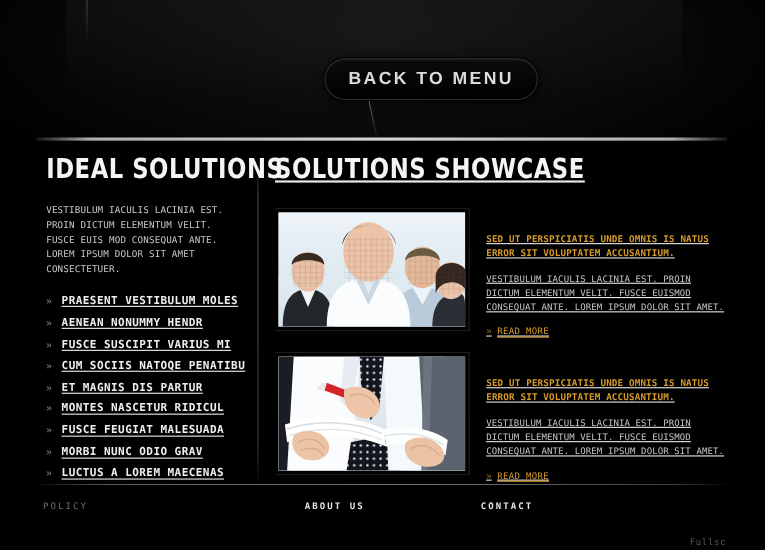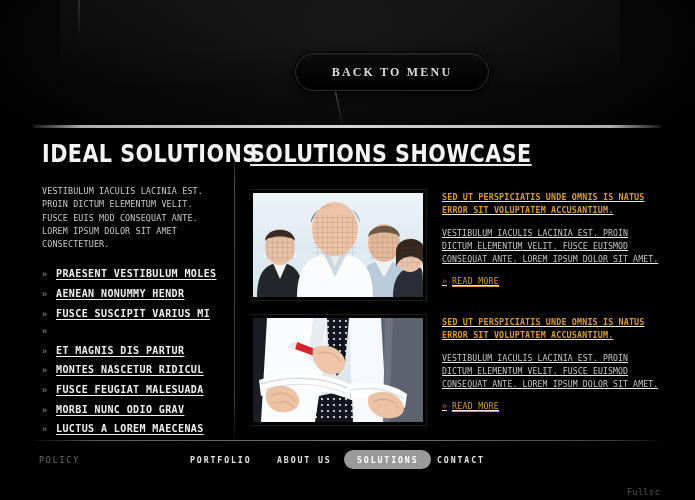--- a/index.html
+++ b/index.html
@@ -42,22 +42,22 @@
     width:194px; height:38px;
     border-radius:19px;
     background:linear-gradient(180deg, #0c0c0c 0%, #050505 55%, #000 100%);
     border:1px solid #2e2e2e;
     box-shadow:0 0 0 1px rgba(0,0,0,0.9), 0 2px 10px rgba(0,0,0,0.8),
                inset 0 1px 0 rgba(255,255,255,0.05);
     display:flex; align-items:center; justify-content:center;
     cursor:pointer;
   }
   .menu-btn-label {
-    font-family:Liberation Serif, serif;
-    font-size:12px;
+    font-family:Liberation Sans, sans-serif;
+    font-size:16px;
     letter-spacing:2.2px;
     color:#dcdcdc;
     text-transform:uppercase;
     font-weight:bold;
   }
   .menu-connector {
     position:absolute;
     left:335px; top:92px;
     width:1px; height:34px;
     background:linear-gradient(180deg, rgba(170,170,170,0.55), rgba(120,120,120,0.12));
@@ -178,21 +178,21 @@
     position:absolute; inset:0;
     background:linear-gradient(180deg,#eaf1f6 0%, #dfe9f1 45%, #cfdbe4 100%);
   }
 
   
   .photo-hands {
     position:absolute; inset:0;
     background:linear-gradient(160deg,#e9eef3 0%, #dde5ec 40%, #cdd6de 100%);
   }
 
-  .showcase-text { flex:1 1 auto; padding-top:1px; min-width:0; }
+  .showcase-text { flex:1 1 auto; padding-top:1px; min-width:0;margin-top:20px; }
   .head-orange {
     font-family:"DejaVu Sans Mono", monospace;
     font-size:8.4px;
     font-weight:bold;
     line-height:12.6px;
     letter-spacing:0.15px;
     color:#d89b2a;
     text-transform:uppercase;
   }
   .body-text {
@@ -304,20 +304,21 @@
       <li class="link-row">
         <span class="chev">»</span>
         <span class="link-text">AENEAN NONUMMY HENDR</span>
       </li>
       <li class="link-row">
         <span class="chev">»</span>
         <span class="link-text">FUSCE SUSCIPIT VARIUS MI</span>
       </li>
       <li class="link-row">
         <span class="chev">»</span>
+        <span class="link-text">CUM SOCIIS NATOQE PENATIBU</span>
       </li>
       <li class="link-row">
         <span class="chev">»</span>
         <span class="link-text">ET MAGNIS DIS PARTUR</span>
       </li>
       <li class="link-row">
         <span class="chev">»</span>
         <span class="link-text">MONTES NASCETUR RIDICUL</span>
       </li>
       <li class="link-row">
@@ -463,19 +464,17 @@
 
     </div>
   </div>
 </div>
 
 <div class="bottom-rule"></div>
 
 <div class="footer">
   <div class="nav">
     <div class="nav-item dim" style="left:0px;">POLICY</div>
-    <div class="nav-item" style="left:151px;">PORTFOLIO</div>
     <div class="nav-item" style="left:238px;">ABOUT US</div>
-    <div class="nav-item active" style="left:311px;">SOLUTIONS</div>
     <div class="nav-item" style="left:398px;">CONTACT</div>
     <div class="nav-item clipped" style="left:588px; width:41px; justify-content:flex-start;margin-top:32px;">Fullsc</div>
   </div>
 </div>
 
 </body></html>

